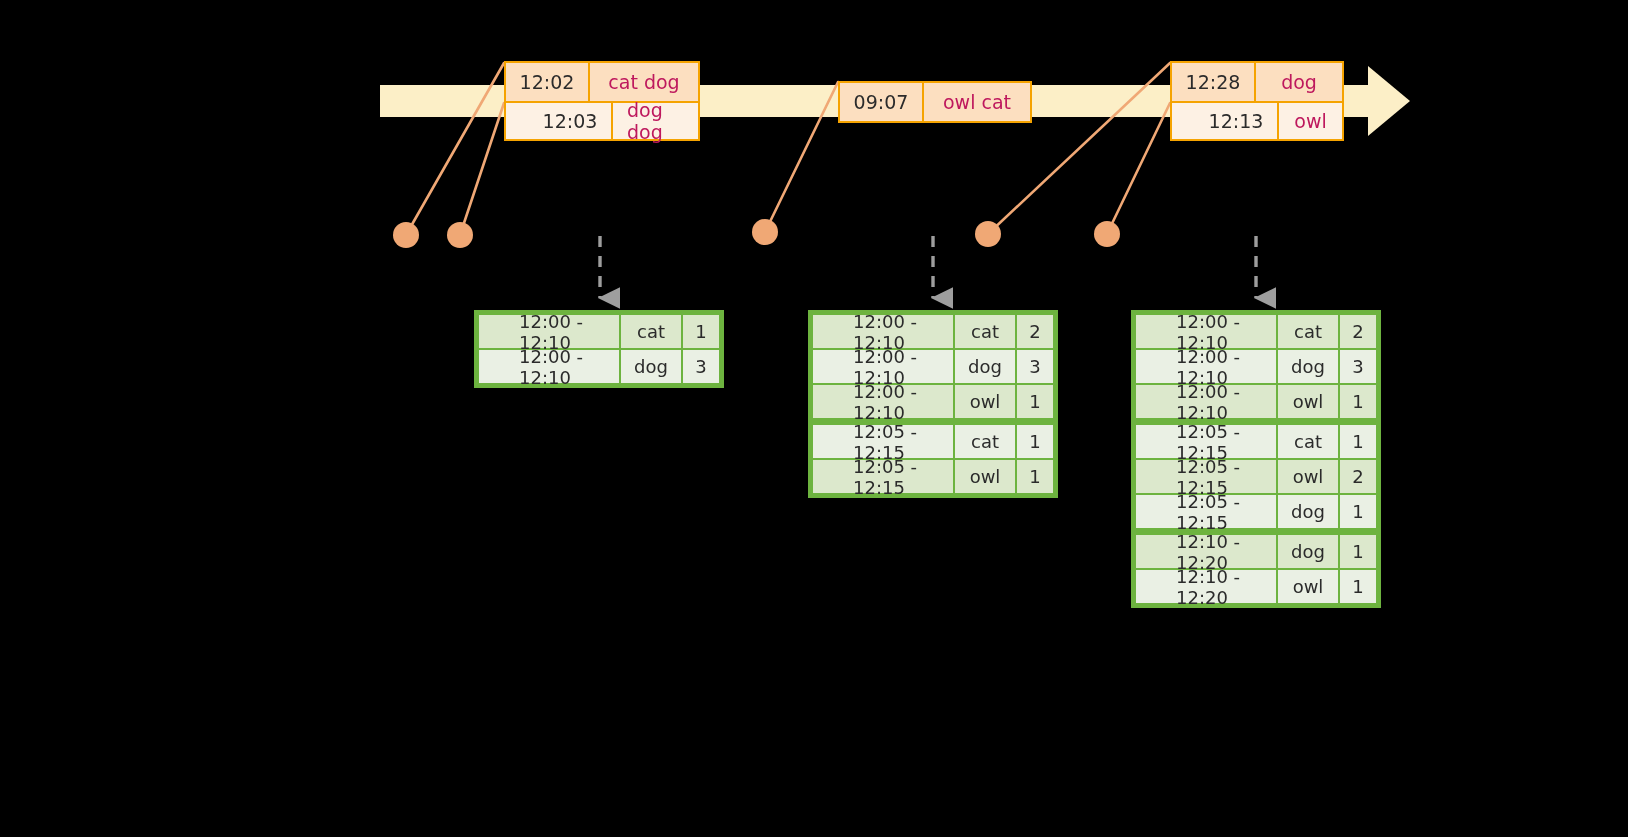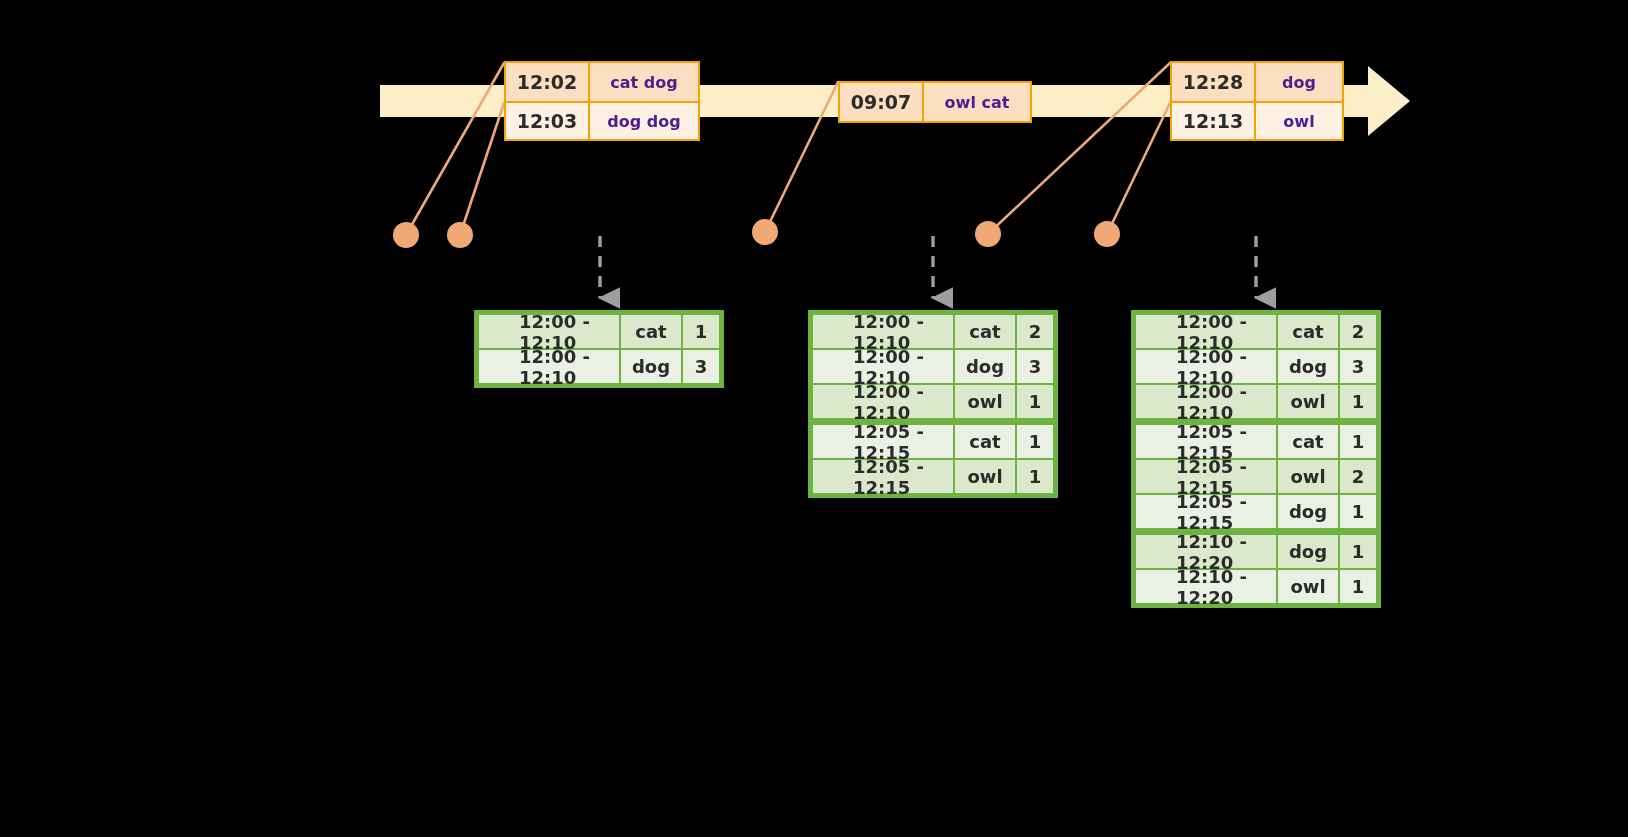--- a/index.html
+++ b/index.html
@@ -1,30 +1,30 @@
 <!DOCTYPE html>
 <html><head>
 <meta charset="utf-8">
 <style>
   html,body{margin:0;padding:0;background:#000;}
   body{width:1628px;height:837px;position:relative;overflow:hidden;
        font-family:"DejaVu Sans", sans-serif;}
-  #canvas{position:absolute;inset:0;width:1339px;height:837px;font-weight:bold;}
+  #canvas{position:absolute;inset:0;width:1339px;height:837px;}
   svg.layer{position:absolute;left:0;top:0;width:1628px;height:837px;pointer-events:none;}
 
   
   .evt{position:absolute;border:2px solid #F5A300;box-sizing:border-box;}
   .evt .row{display:flex;height:38px;box-sizing:border-box;}
   .evt .row + .row{border-top:2px solid #F5A300;}
   .evt .row.a{background:#FCDFC0;}
-  .evt .row.b{background:#FDF1E4;}
+  .evt .row.b{background:#FDF1E4;padding-left:23px;}
   .evt .c-time{width:82px;display:flex;align-items:center;justify-content:center;
        border-right:2px solid #F5A300;font-size:19px;color:#2b2b2b;}
   .evt .c-val{flex:1;display:flex;align-items:center;justify-content:center;
-       font-size:16px;color:#4c1d95;padding:0 14px;}
+       font-size:19px;color:#be185d;padding:0 14px;}
 
   
   .tbl{position:absolute;border:3px solid #6DB33F;box-sizing:border-box;
        background:#6DB33F;display:flex;flex-direction:column;gap:2px;padding:2px;}
   .tbl .trow{display:flex;height:33px;gap:2px;}
   .trow .cell{display:flex;align-items:center;font-size:18px;color:#2b2b2b;
        box-sizing:border-box;}
   .trow.sh .cell{background:#DCE8CC;}
   .trow.lt .cell{background:#EAF0E4;}
   .cell.win{justify-content:center;padding-left:40px;}

